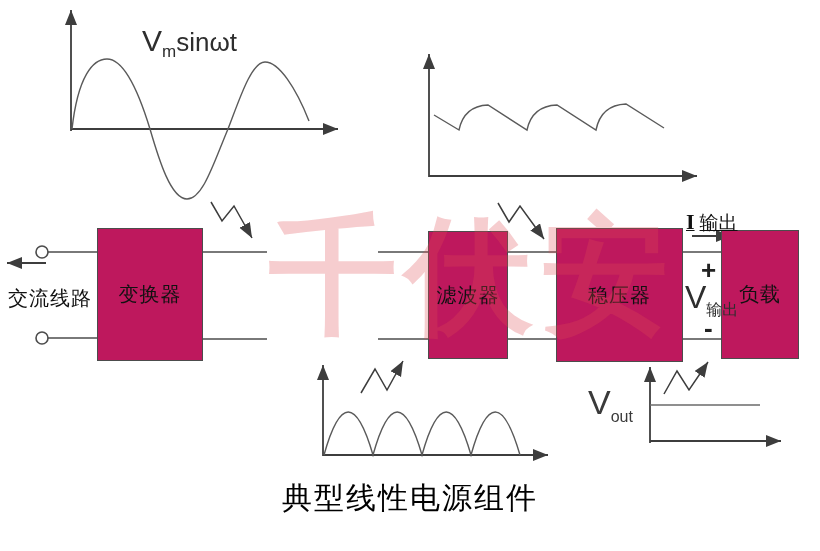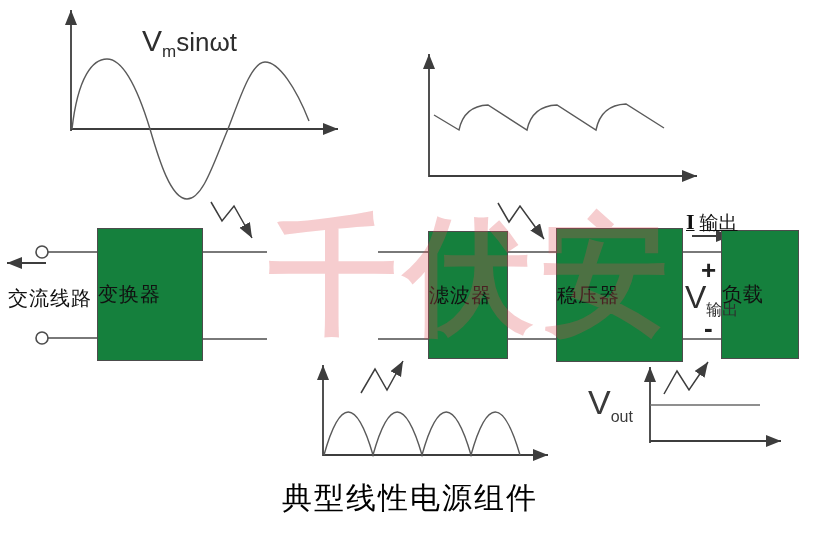--- a/index.html
+++ b/index.html
@@ -3,22 +3,22 @@
 <meta charset="utf-8">
 <style>
   html,body{margin:0;padding:0;background:#fff;}
   #stage{
     position:relative;width:820px;height:551px;background:#ffffff;overflow:hidden;
     font-family:"Liberation Sans", sans-serif;color:#1a1a1a;
   }
   svg{position:absolute;left:0;top:0;}
   
   .block{
-    position:absolute;background:#15803d;border:1.6px solid #4c4c4c;
-    display:flex;align-items:center;justify-content:flex-start;z-index:2;
+    position:absolute;background:#be185d;border:1.6px solid #4c4c4c;
+    display:flex;align-items:center;justify-content:center;z-index:2;
   }
   .block .blabel{
     font-family:"Liberation Serif", serif;font-size:20px;color:#111;
     letter-spacing:1px;white-space:nowrap;
   }
   
   .cjk{font-family:"Liberation Serif", serif;color:#111;}
   .lbl{position:absolute;line-height:1;white-space:nowrap;z-index:3;}
   .vm-label{font-size:26px;color:#2e2e2e;}
   .vm-label .bigv{font-size:30px;}

